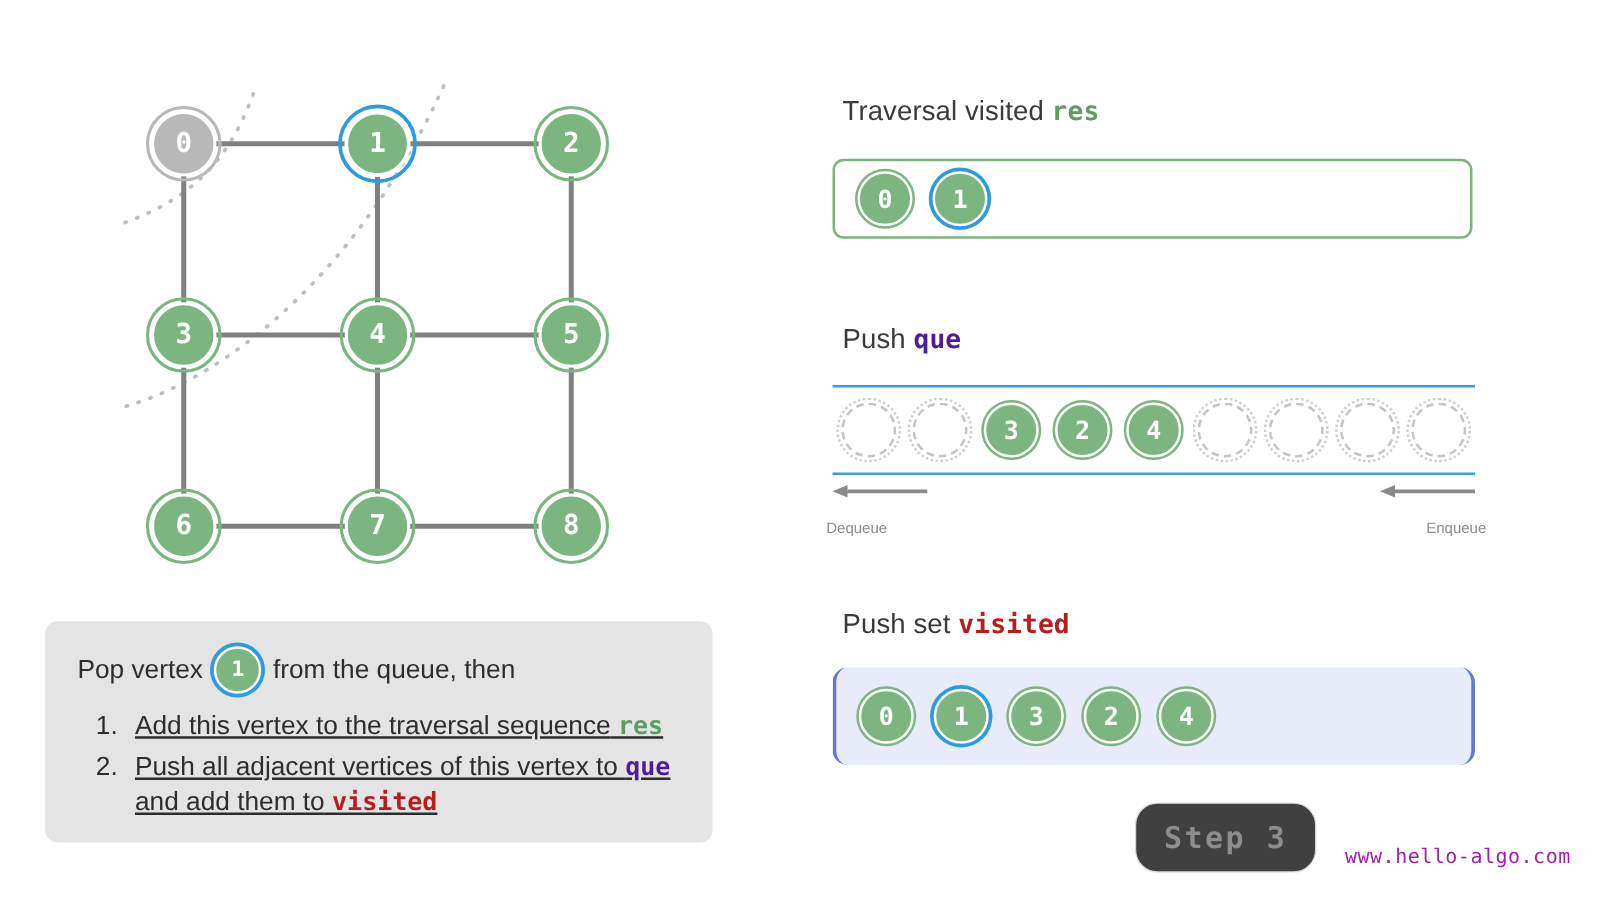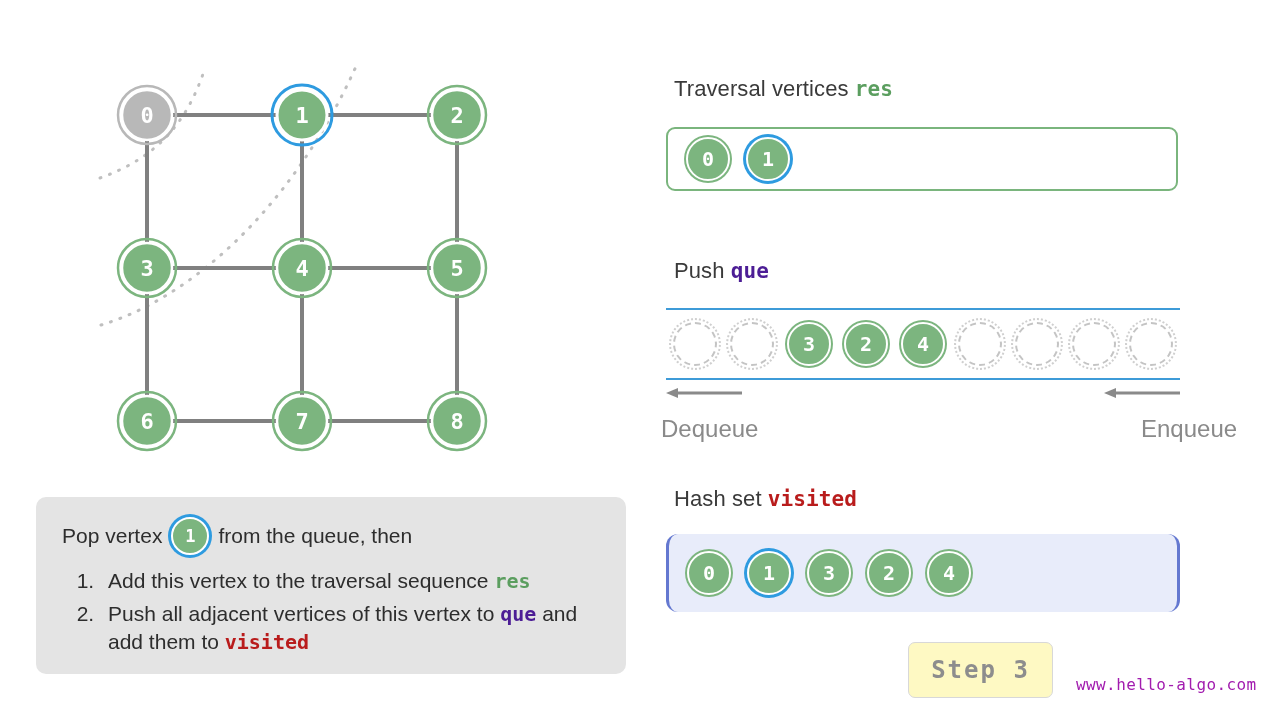--- a/index.html
+++ b/index.html
@@ -41,21 +41,21 @@
     border-top:2px solid #3e9bd8;border-bottom:2px solid #3e9bd8;
     box-sizing:border-box;
     display:flex;align-items:center;justify-content:space-between;
     padding:0 4px;
   }
   .arrow-row{position:absolute;top:384px;left:666px;width:514px;height:18px;}
   .arrow{position:absolute;top:3px;width:76px;height:12px;}
   .arrow.left-a{left:0px;}
   .arrow.right-a{left:438px;}
   .arrow-label{
-    position:absolute;top:415px;font-size:24px;color:#8a8a8a;
+    position:absolute;top:415px;font-size:12px;color:#8a8a8a;
   }
   #dequeue-label{left:661px;}
   #enqueue-label{left:1104px;margin-left:37px;}
 
   
   #visited-title{left:674px;top:486px;}
   #visited-box{
     position:absolute;left:666px;top:534px;width:514px;height:78px;
     background:#e8ecfa;
     border-left:3px solid #6478d0;border-right:3px solid #6478d0;
@@ -88,21 +88,21 @@
   }
   .node-chip.empty::after{
     content:"";position:absolute;left:-6px;top:-6px;
     width:52px;height:52px;border-radius:50%;
     border:2px dotted #cfcfcf;box-sizing:border-box;
   }
   .qslot{margin:0 3px;}
 
   
   #instruction-box{
-    position:absolute;left:36px;top:497px;width:590px;height:177px;
+    position:absolute;left:36px;top:497px;width:534px;height:177px;
     background:#e4e4e4;border-radius:10px;box-sizing:border-box;
     padding:22px 24px 0 26px;
   }
   #instr-line1{
     font-size:21px;color:#2d2d2d;display:flex;align-items:center;gap:0px;
     white-space:nowrap;height:34px;
   }
   #instr-line1 .seg{margin-right:9px;}
   #instr-line1 .seg2{margin-left:9px;}
   .inline-node{
@@ -111,27 +111,27 @@
     box-shadow:0 0 0 3px #2e9be0;
     display:inline-flex;align-items:center;justify-content:center;
     color:#fff;font-weight:bold;font-size:17px;
     font-family:"DejaVu Sans Mono","Liberation Mono",monospace;
     box-sizing:border-box;flex:0 0 auto;
   }
   ol#instr-list{
     margin:14px 0 0 0;padding:0 0 0 38px;
     font-size:21px;color:#2d2d2d;line-height:1.30;
   }
-  ol#instr-list li{margin-bottom:6px;padding-left:8px;}
+  ol#instr-list li{margin-bottom:6px;padding-left:8px;text-decoration:underline;}
   ol#instr-list .code{font-family:"DejaVu Sans Mono","Liberation Mono",monospace;font-weight:bold;font-size:20px;}
 
   
   #step-badge{
     position:absolute;left:908px;top:642px;width:145px;height:56px;
-    background:#fef9c3;border:1px solid #d8d8d8;border-radius:7px;
+    background:#404040;border:1px solid #d8d8d8;border-radius:18px;
     display:flex;align-items:center;justify-content:center;
     color:#8d8d8d;font-size:24px;font-weight:bold;letter-spacing:2px;
     font-family:"DejaVu Sans Mono","Liberation Mono",monospace;
     box-sizing:border-box;
   }
   #watermark{
     position:absolute;left:1076px;top:675px;
     font-size:16px;color:#a21caf;letter-spacing:0.4px;
     font-family:"DejaVu Sans Mono","Liberation Mono",monospace;
   }
@@ -215,21 +215,21 @@
       <g>
         <circle cx="457" cy="421" r="29" fill="none" stroke="#7cb57f" stroke-width="2.5"></circle>
         <circle cx="457" cy="421" r="25" fill="#7cb57f" stroke="#ffffff" stroke-width="2.5"></circle>
         <text x="457" y="421" text-anchor="middle" dominant-baseline="central" font-family="DejaVu Sans Mono, Liberation Mono, monospace" font-size="22" font-weight="bold" fill="#ffffff">8</text>
       </g>
     </g>
   </svg>
 </div>
 
 <div class="panel-title" id="res-title">
-  <span>Traversal vertices</span>
+  <span>Traversal visited</span>
   <span class="code code-green">res</span>
 </div>
 <div id="res-box">
   <div class="node-chip">0</div>
   <div class="node-chip hl">1</div>
 </div>
 
 <div class="panel-title" id="queue-title">
   <span>Push</span>
   <span class="code code-blue">que</span>
@@ -252,21 +252,21 @@
   </svg>
   <svg class="arrow right-a" viewBox="0 0 76 12">
     <line x1="10" y1="6" x2="76" y2="6" stroke="#8a8a8a" stroke-width="3"></line>
     <polygon points="0,6 12,1 12,11" fill="#8a8a8a"></polygon>
   </svg>
 </div>
 <div class="arrow-label" id="dequeue-label">Dequeue</div>
 <div class="arrow-label" id="enqueue-label">Enqueue</div>
 
 <div class="panel-title" id="visited-title">
-  <span>Hash set</span>
+  <span>Push set</span>
   <span class="code code-indigo">visited</span>
 </div>
 <div id="visited-box">
   <div class="node-chip">0</div>
   <div class="node-chip hl">1</div>
   <div class="node-chip">3</div>
   <div class="node-chip">2</div>
   <div class="node-chip">4</div>
 </div>
 

